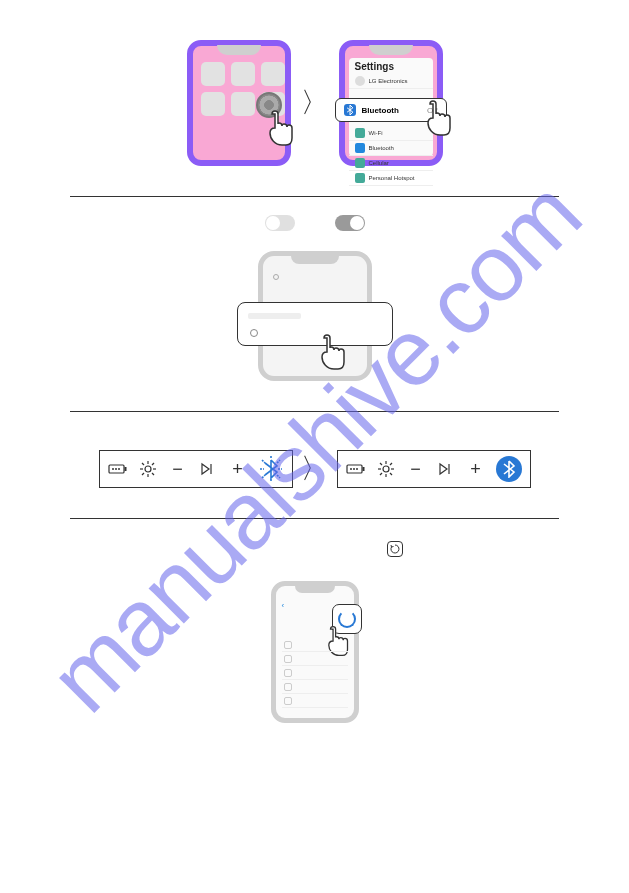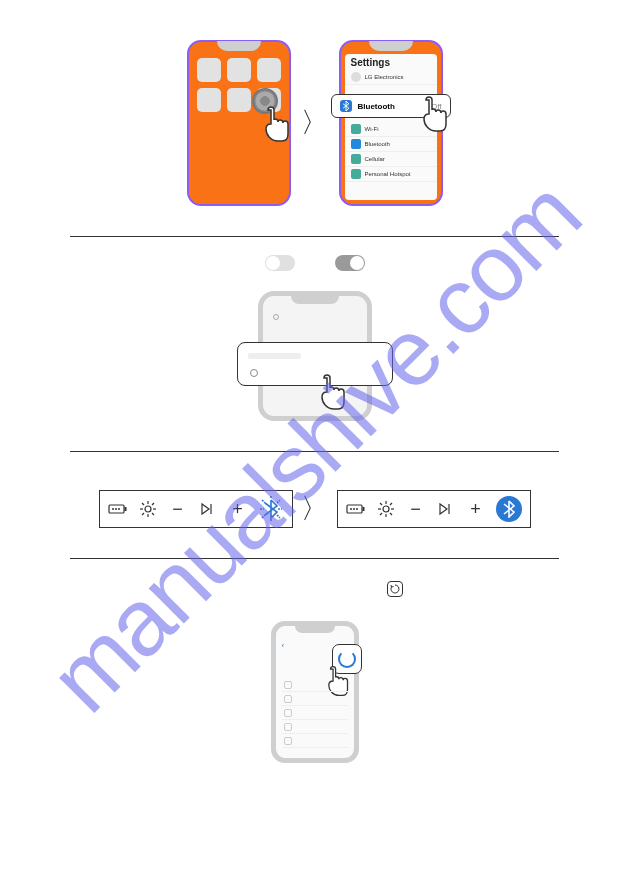--- a/index.html
+++ b/index.html
@@ -42,24 +42,24 @@
   .s1 {
     padding-top: 40px;
     padding-bottom: 30px;
     display: flex;
     justify-content: center;
     align-items: center;
     gap: 10px;
   }
   .phone {
     width: 104px;
-    height: 166px;
-    border: 2px solid #8b5cf6;
+    height: 126px;
+    border: 6px solid #8b5cf6;
     border-radius: 14px;
-    background: #f97316;
+    background: #f9a8d4;
     position: relative;
     overflow: visible;
   }
   .notch {
     position: absolute;
     top: -1px; left: 50%;
     transform: translateX(-50%);
     width: 44px; height: 10px;
     background: #cfcfcf;
     border-radius: 0 0 10px 10px;

